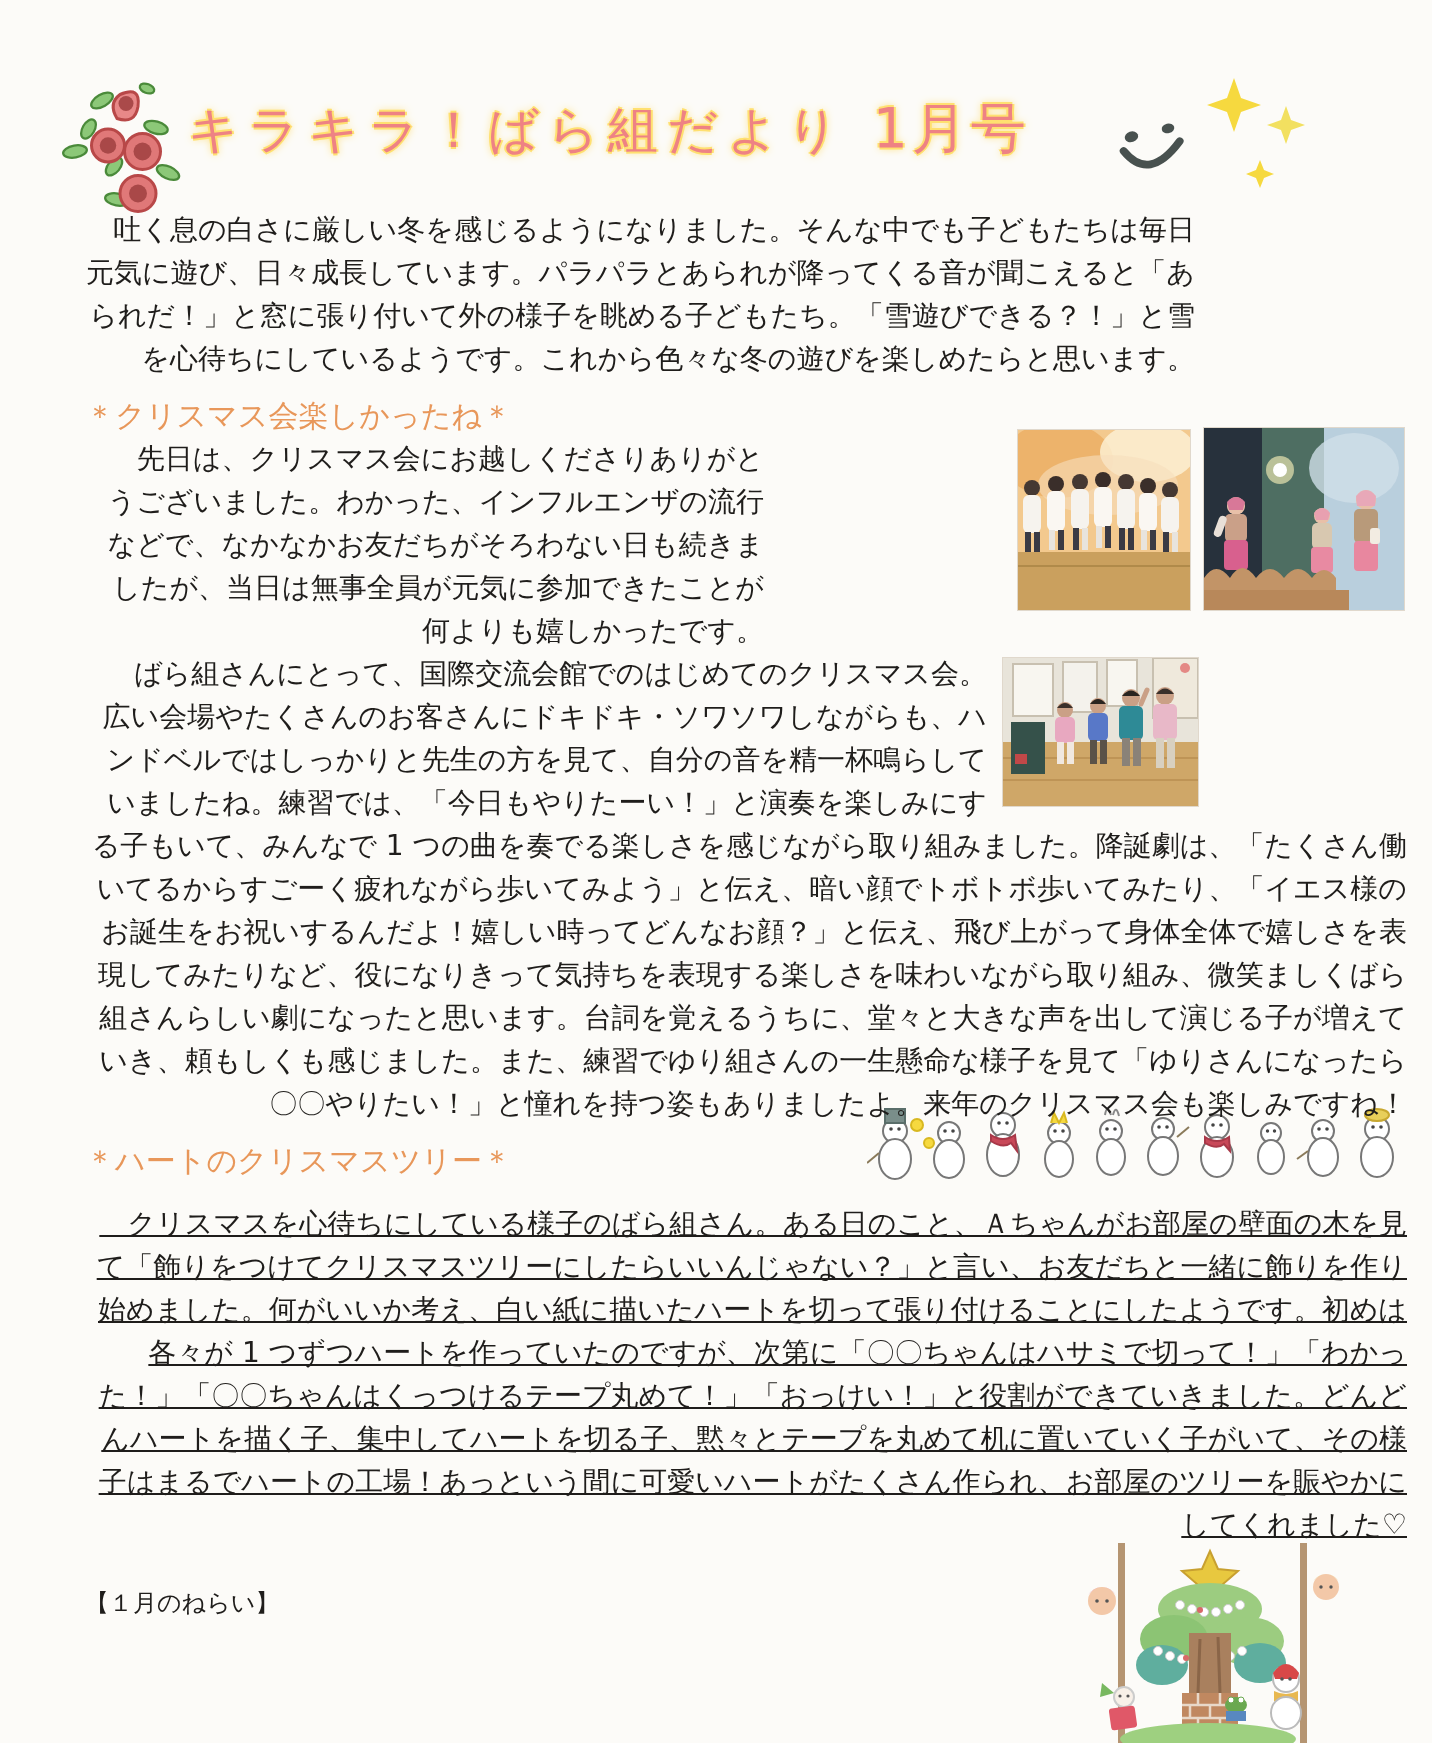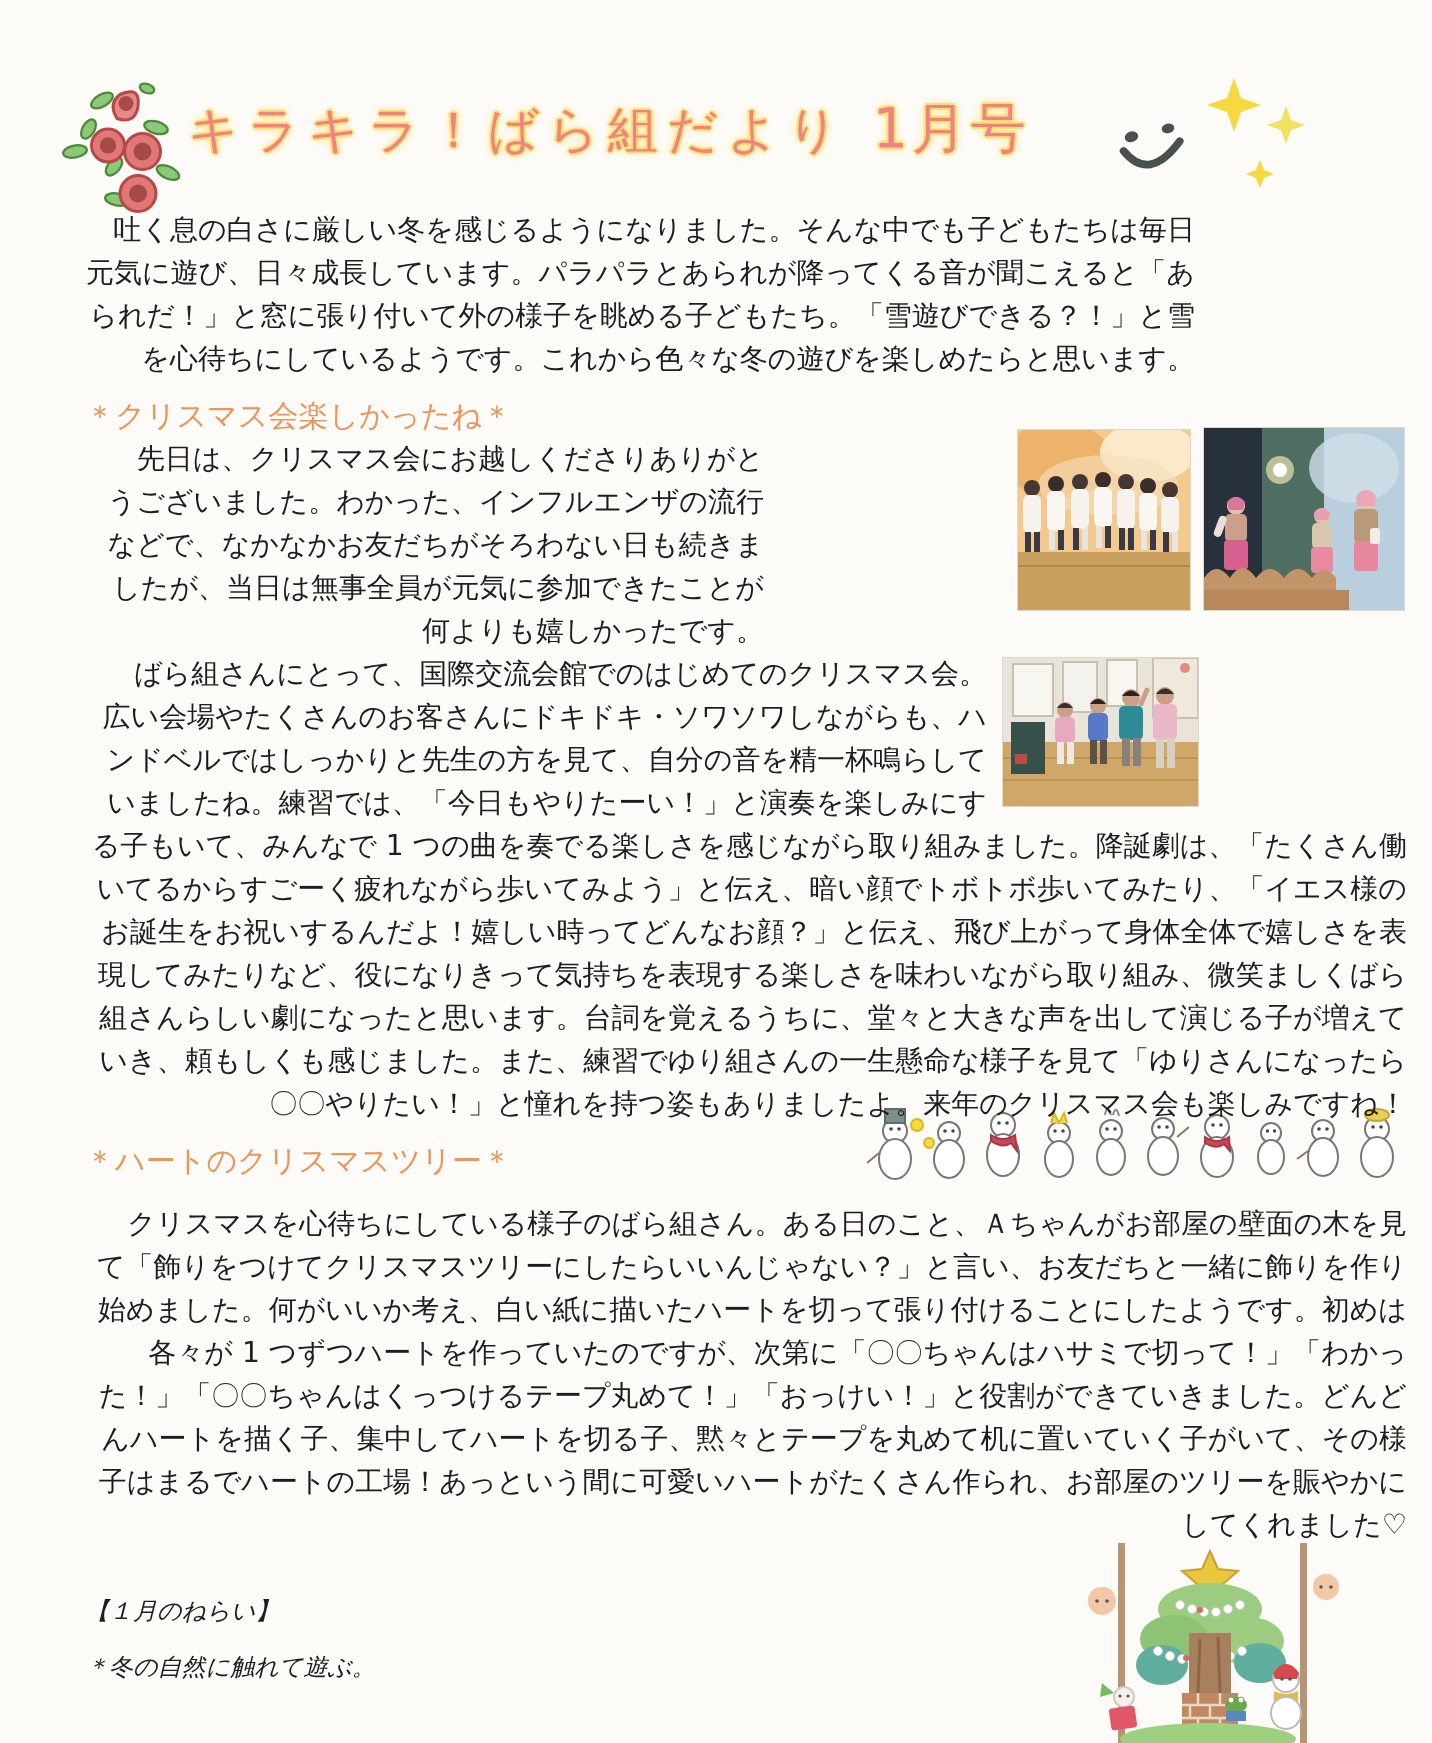--- a/index.html
+++ b/index.html
@@ -50,28 +50,28 @@
     gap:12px;padding:0 2px 6px 0;box-sizing:border-box;
   }
   .float-b{
     float:right;clear:right;width:420px;height:155px;
     box-sizing:border-box;padding:5px 0 0 15px;
   }
   .photo{display:block;border:1px solid #e0d8cc;}
   .snowmen{
     float:right;width:540px;height:120px;margin:-52px 0 0;
   }
-  .tree-para{margin-top:20px !important;}
+  .tree-para{margin-top:20px !important;text-decoration:underline;}
 
   
   .goals{
     position:absolute;left:85px;top:1575px;width:980px;
     font-size:24px;line-height:40px;
   }
-  .goals p{margin:16px 0 2px;font-style:italic;}
+  .goals p{margin:8px 0 2px;}
 
   
   .tree-illustration{position:absolute;left:1088px;top:1543px;width:252px;height:200px;}
 </style>
 </head>
 <body>
 
 <div class="page">
 
   <svg class="roses" viewBox="0 0 100 110">
@@ -334,21 +334,20 @@
           </g>
       </g>
     </svg>
 
     <h2 class="orange-heading">＊ハートのクリスマスツリー＊</h2>
     <p class="tree-para">　クリスマスを心待ちにしている様子のばら組さん。ある日のこと、Ａちゃんがお部屋の壁面の木を見て「飾りをつけてクリスマスツリーにしたらいいんじゃない？」と言い、お友だちと一緒に飾りを作り始めました。何がいいか考え、白い紙に描いたハートを切って張り付けることにしたようです。初めは各々が 1 つずつハートを作っていたのですが、次第に「〇〇ちゃんはハサミで切って！」「わかった！」「〇〇ちゃんはくっつけるテープ丸めて！」「おっけい！」と役割ができていきました。どんどんハートを描く子、集中してハートを切る子、黙々とテープを丸めて机に置いていく子がいて、その様子はまるでハートの工場！あっという間に可愛いハートがたくさん作られ、お部屋のツリーを賑やかにしてくれました♡</p>
   </div>
 
   <div class="goals">
     <p>【１月のねらい】</p>
-    <p>＊冬の自然に触れて遊ぶ。</p>
   </div>
 
   <svg class="tree-illustration" viewBox="0 0 252 200">
     <rect x="30" y="0" width="7" height="200" fill="#a8835a" opacity="0.85"></rect>
     <rect x="212" y="0" width="7" height="200" fill="#a8835a" opacity="0.85"></rect>
     <g>
       <circle cx="14" cy="58" r="14" fill="#f3c8a8"></circle>
         <path d="M0 52 Q14 36 28 52 Q22 44 14 44 Q6 44 0 52Z" fill="#e8a0b0"></path>
         <circle cx="9" cy="58" r="1.8" fill="#555"></circle>
         <circle cx="19" cy="58" r="1.8" fill="#555"></circle>

